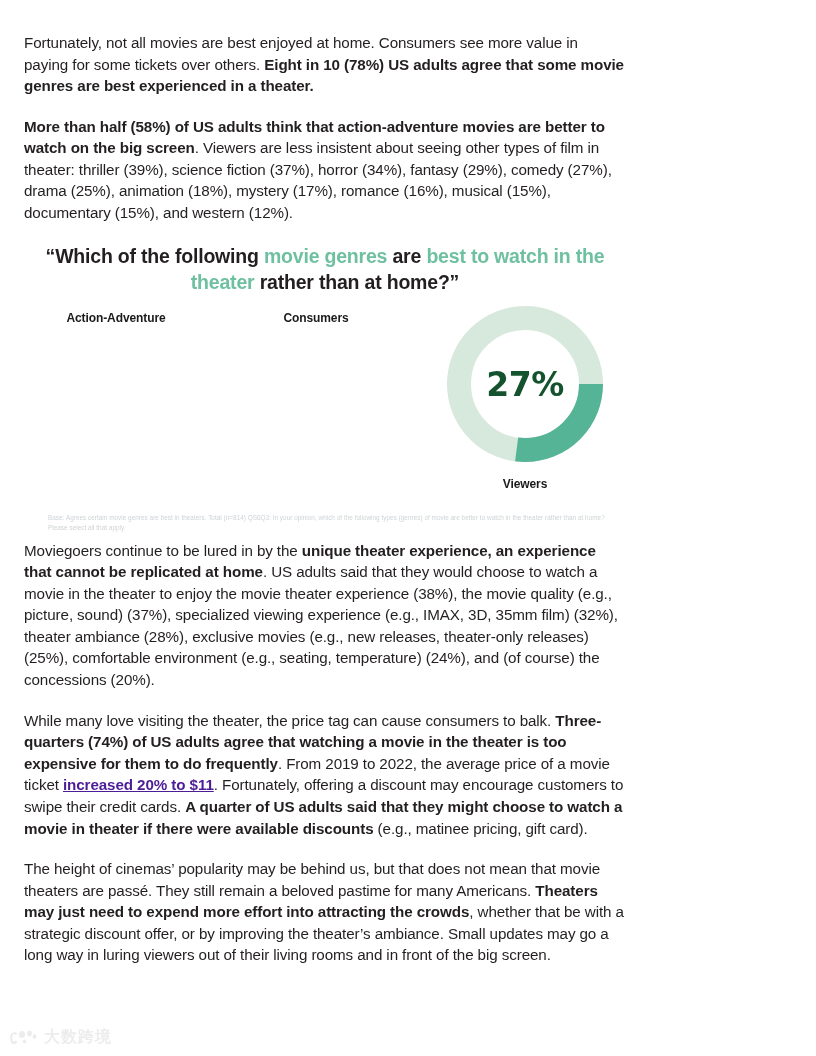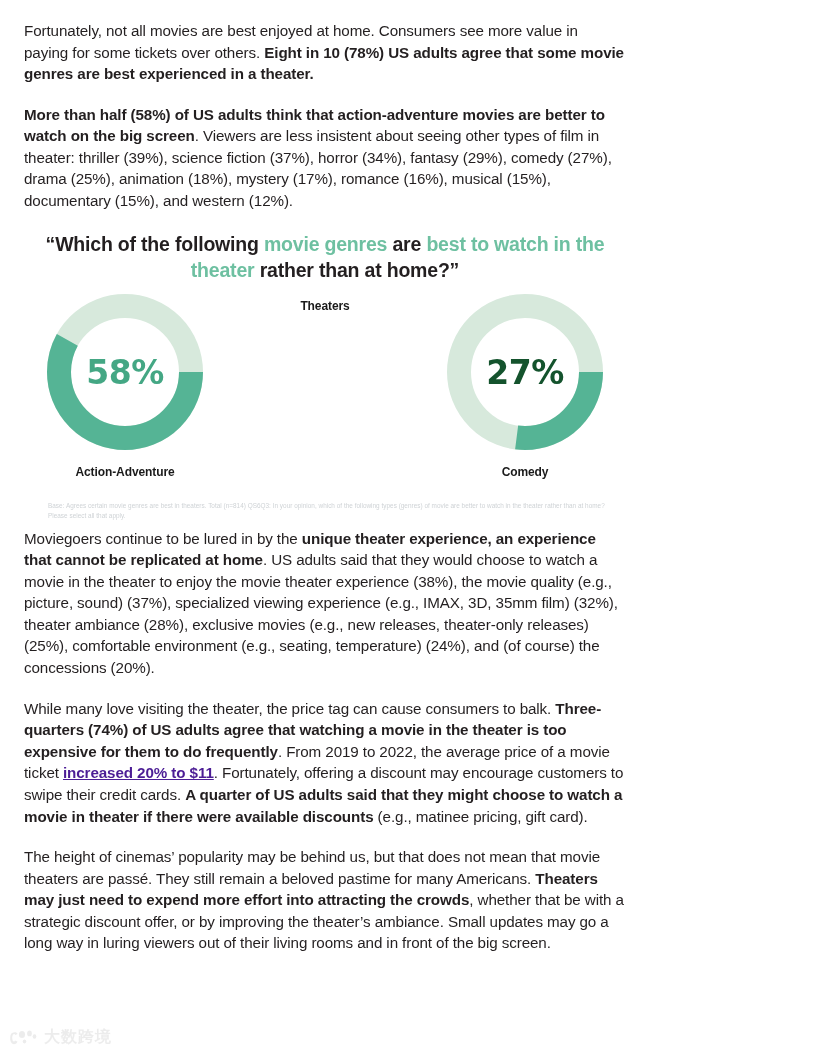--- a/index.html
+++ b/index.html
@@ -14,21 +14,21 @@
     font-family: "Liberation Sans", sans-serif;
     color: #231f20;
     overflow: hidden;
   }
   .page {
     position: absolute;
     left: 0; top: 0;
     width: 648px;
     height: 1056px;
     box-sizing: border-box;
-    padding: 20px 22px 0 24px;
+    padding: 32px 22px 0 24px;
   }
   p.body-text {
     margin: 0 0 19px 0;
     font-size: 15.2px;
     line-height: 1.42;
     letter-spacing: -0.1px;
     color: #231f20;
   }
   b, .bold { font-weight: bold; }
   a.inline-link {
@@ -142,43 +142,36 @@
 
   <div class="chart-block">
 
     <div class="chart-title">
       <span>“Which of the following </span><span class="accent" style="color: rgb(110, 192, 161);">movie genres</span><span> are </span><span class="accent" style="color: rgb(110, 192, 161);">best to watch in the theater</span><span> rather than at home?”</span>
     </div>
 
     <div class="donut-row">
 
       <div class="donut-cell">
-        <div class="donut">
-          <svg viewBox="0 0 166 166">
-            <circle class="dtrack" cx="83" cy="83" r="66" fill="none" stroke="#d7e9dc" stroke-width="24"></circle>
-            <circle class="dfill" cx="83" cy="83" r="66" fill="none" stroke="#55b495" stroke-width="24" transform="rotate(0 83 83)" stroke-dasharray="240.52033355883455 174.16989671501815" stroke-dashoffset="0"></circle>
-          </svg>
-          <div class="value" style="color: rgb(68, 167, 132);">58%</div>
-        </div>
         <div class="donut-label">Action-Adventure</div>
       </div>
 
       <div class="donut-cell">
-        <div class="donut-label">Theaters</div>
+        <div class="donut-label">Consumers</div>
       </div>
 
       <div class="donut-cell">
         <div class="donut">
           <svg viewBox="0 0 166 166">
             <circle class="dtrack" cx="83" cy="83" r="66" fill="none" stroke="#d7e9dc" stroke-width="24"></circle>
             <circle class="dfill" cx="83" cy="83" r="66" fill="none" stroke="#55b495" stroke-width="24" transform="rotate(0 83 83)" stroke-dasharray="111.96636217394024 302.72386809991247" stroke-dashoffset="0"></circle>
           </svg>
           <div class="value" style="color: #14532d;">27%</div>
         </div>
-        <div class="donut-label">Comedy</div>
+        <div class="donut-label">Viewers</div>
       </div>
 
     </div>
 
     <div class="chart-footnote">Base: Agrees certain movie genres are best in theaters. Total (n=814) QS6Q3: In your opinion, which of the following types (genres) of movie are better to watch in the theater rather than at home? Please select all that apply.</div>
   </div>
 
 
   <p class="body-text">
     <span>Moviegoers continue to be lured in by the </span><b>unique theater experience, an experience that cannot be replicated at home</b><span>. US adults said that they would choose to watch a movie in the theater to enjoy the movie theater experience (38%), the movie quality (e.g., picture, sound) (37%), specialized viewing experience (e.g., IMAX, 3D, 35mm film) (32%), theater ambiance (28%), exclusive movies (e.g., new releases, theater-only releases) (25%), comfortable environment (e.g., seating, temperature) (24%), and (of course) the concessions (20%).</span>

